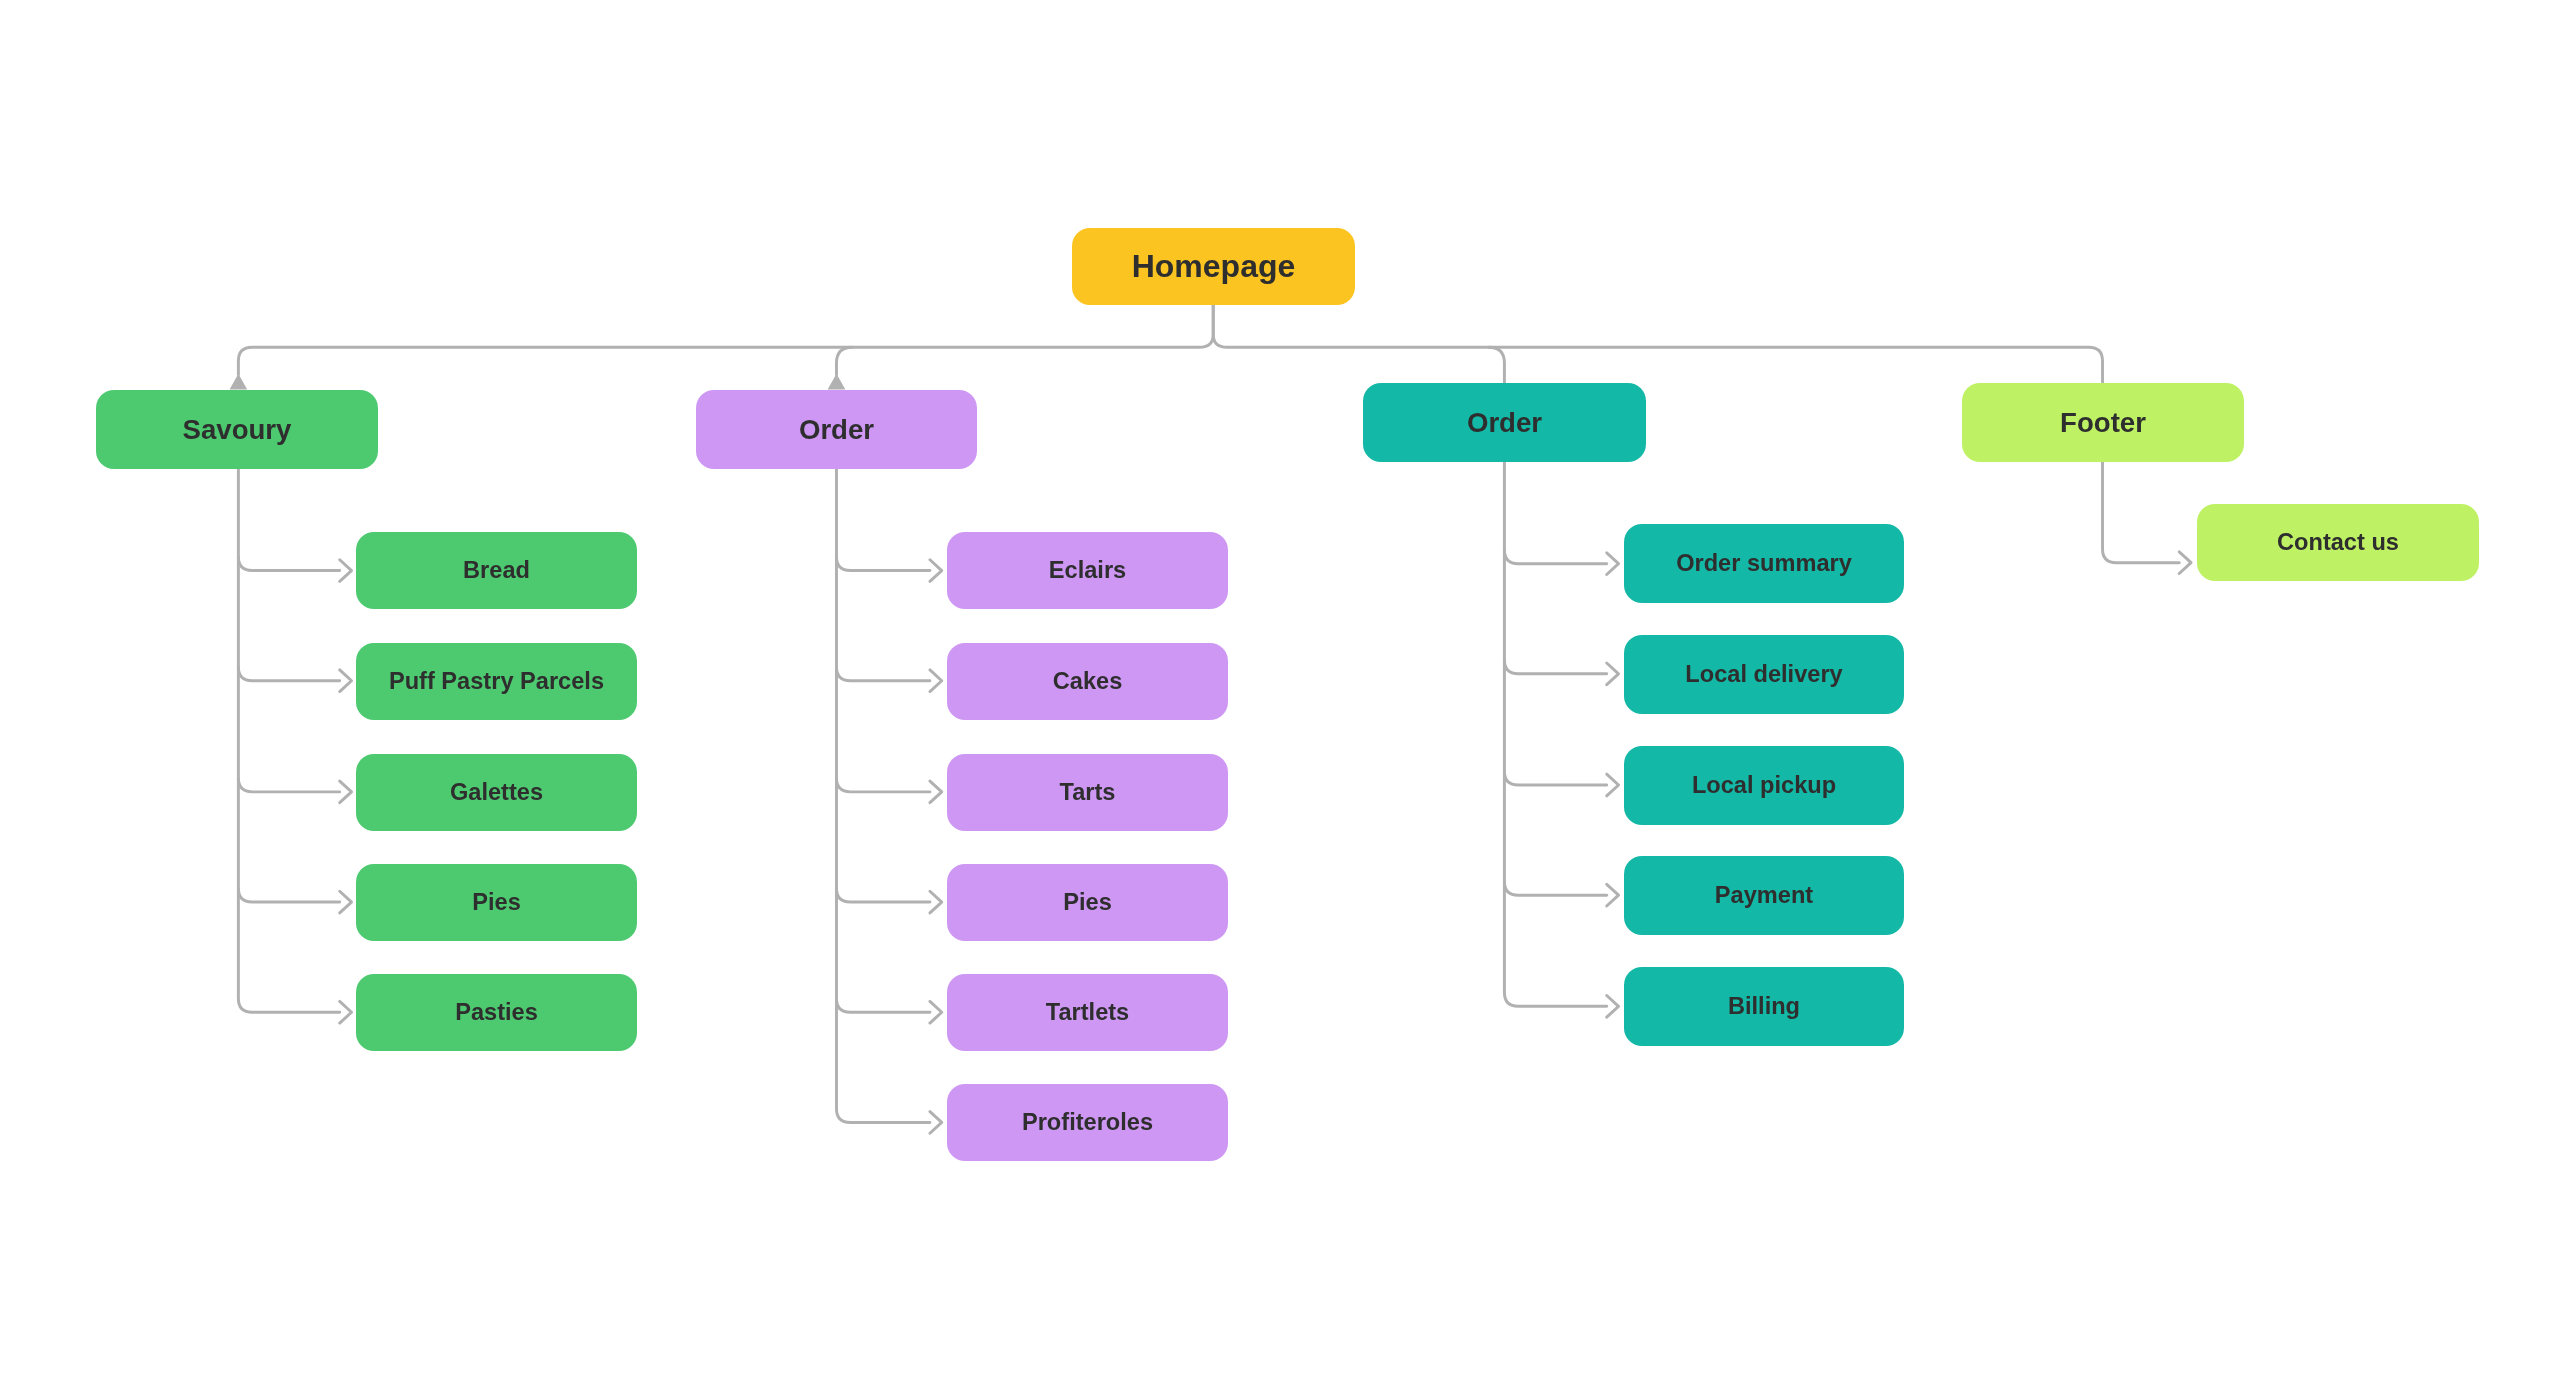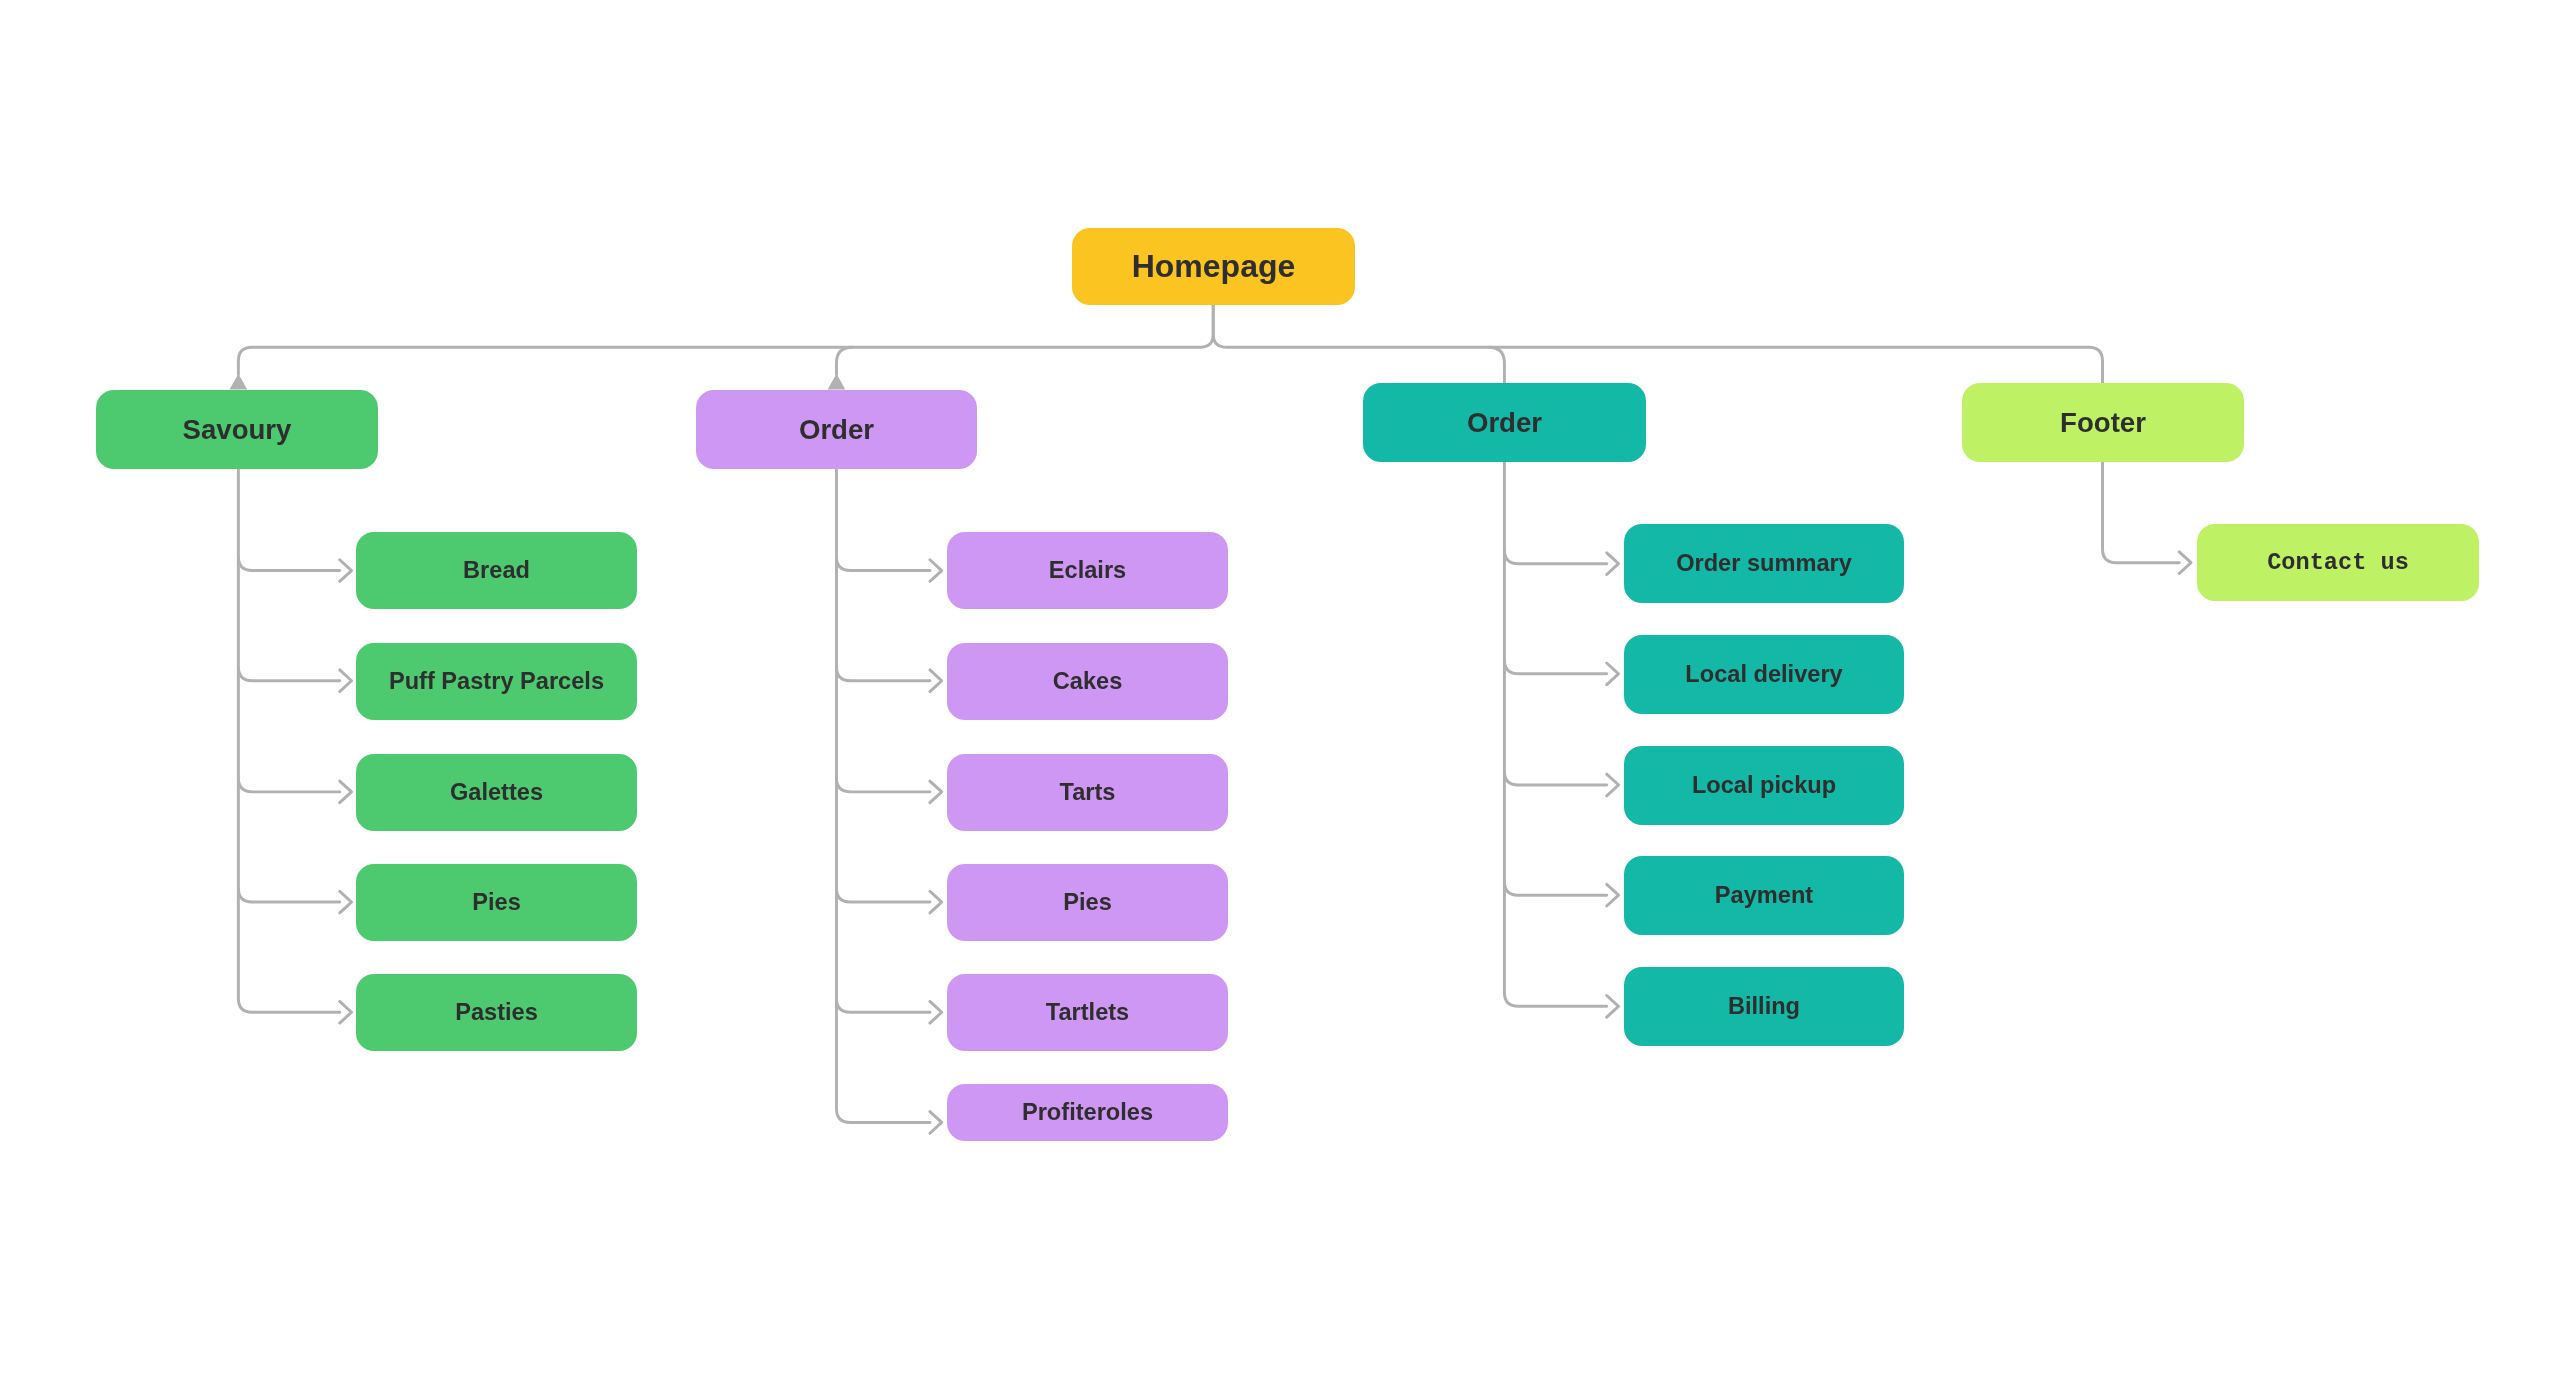--- a/index.html
+++ b/index.html
@@ -132,38 +132,38 @@
   </div>
   <div class="node child purple" style="left:947px;top:754px;width:281px;height:77px;">
     <span>Tarts</span>
   </div>
   <div class="node child purple" style="left:947px;top:864px;width:281px;height:77px;">
     <span>Pies</span>
   </div>
   <div class="node child purple" style="left:947px;top:974px;width:281px;height:77px;">
     <span>Tartlets</span>
   </div>
-  <div class="node child purple" style="left:947px;top:1084px;width:281px;height:57px;">
+  <div class="node child purple" style="left:947px;top:1084px;width:281px;height:77px;">
     <span>Profiteroles</span>
   </div>
 
   <div class="node child pink" style="left:1624px;top:524px;width:280px;height:79px;">
     <span>Order summary</span>
   </div>
   <div class="node child pink" style="left:1624px;top:635px;width:280px;height:79px;">
     <span>Local delivery</span>
   </div>
   <div class="node child pink" style="left:1624px;top:746px;width:280px;height:79px;">
     <span>Local pickup</span>
   </div>
   <div class="node child pink" style="left:1624px;top:856px;width:280px;height:79px;">
     <span>Payment</span>
   </div>
   <div class="node child pink" style="left:1624px;top:967px;width:280px;height:79px;">
     <span>Billing</span>
   </div>
 
-  <div class="node child gray" style="left:2197px;top:524px;width:282px;height:77px;font-family:Liberation Mono, monospace;">
+  <div class="node child gray" style="left:2197px;top:504px;width:282px;height:77px;">
     <span>Contact us</span>
   </div>
 
 </div>
 
 
 </body></html>

